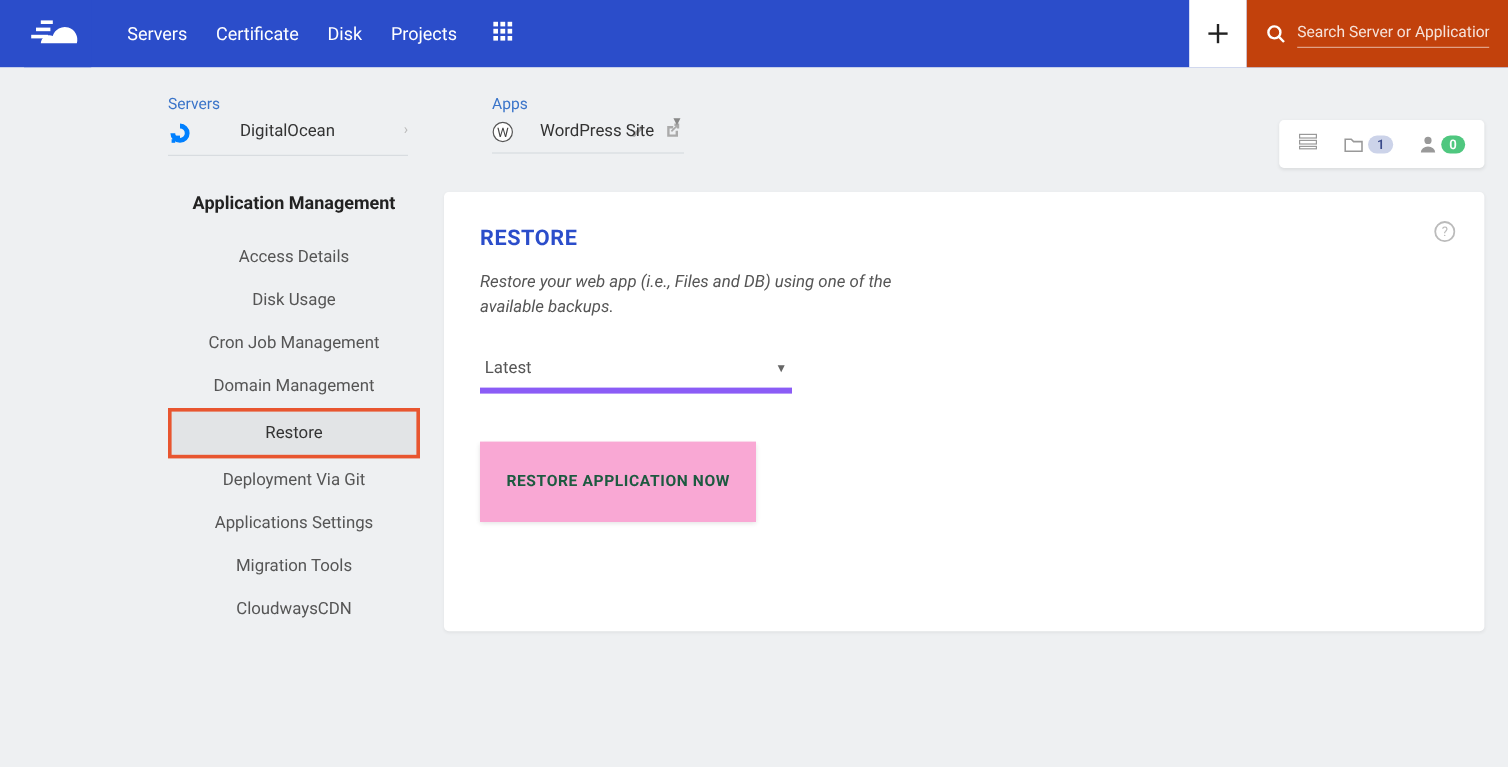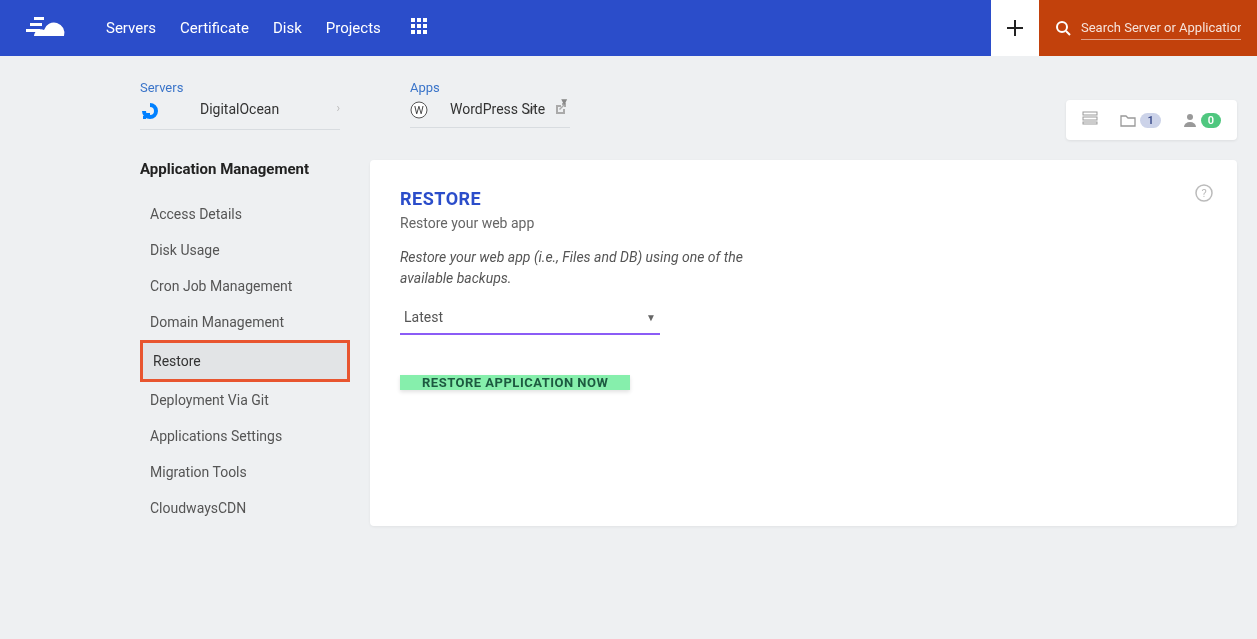--- a/index.html
+++ b/index.html
@@ -25,32 +25,32 @@
 .crumb-text { font-size:14px; color:#333; margin-left:22px; }
 .chevron { margin-left:auto; color:#bbb; font-size:12px; }
 .app-actions { display:flex; align-items:center; gap:14px; color:#aaa; margin-left:-55px; margin-top:22px;}
 .right-status { position:absolute; right:20px; top:100px; background:#fff; border-radius:4px; padding:10px 16px; display:flex; align-items:center; gap:22px; box-shadow:0 1px 3px rgba(0,0,0,0.08); }
 .pill { background:#ccd3e9; color:#3a4a8a; border-radius:10px; font-size:11px; padding:1px 7px; font-weight:600; }
 .pill.green { background:#4fc77f; color:#fff; }
 .right-status svg, .right-status span.ico { color:#888; }
 
 
 .main { display:flex; padding:30px 20px 0 140px; gap:20px; }
-.sidebar { width:210px; }
+.sidebar { width:210px;text-align:center; }
 .sidebar-title { font-weight:700; font-size:15px; color:#222; margin-bottom:18px; }
 .side-item { font-size:14px; color:#555; padding:10px 10px; cursor:pointer; }
 .side-item.active { background:#e2e4e6; border:3px solid #e8552f; color:#333; }
 .content-card { background:#fff; border-radius:4px; flex:1; max-width:880px; padding:28px 30px 40px 30px; box-shadow:0 1px 3px rgba(0,0,0,0.06); position:relative; }
 .card-title { color:#2b4dca; font-size:18px; font-weight:700; letter-spacing:0.5px; }
 .card-sub { color:#666; font-size:14px; margin-top:6px; }
 .card-help { position:absolute; top:24px; right:24px; color:#bbb; cursor:pointer; }
 .card-desc { color:#555; font-size:14px; margin-top:16px; max-width:360px; line-height:1.5;font-style:italic; }
-.select-row { margin-top:12px; width:260px; border-bottom:2px solid #8b5cf6; padding:8px 4px; display:flex; justify-content:space-between; align-items:center; cursor:pointer; }
+.select-row { margin-top:24px; width:260px; border-bottom:5px solid #8b5cf6; padding:8px 4px; display:flex; justify-content:space-between; align-items:center; cursor:pointer; }
 .select-val { color:#555; font-size:14px; }
-.btn-restore { margin-top:40px; background:#86efac; color:#1d5a40; font-weight:700; font-size:13px; letter-spacing:0.5px; padding:0 22px; border:none; cursor:pointer; box-shadow:0 2px 4px rgba(0,0,0,0.12); }
+.btn-restore { margin-top:40px; background:#f9a8d4; color:#1d5a40; font-weight:700; font-size:13px; letter-spacing:0.5px; padding:26px 22px; border:none; cursor:pointer; box-shadow:0 2px 4px rgba(0,0,0,0.12); }
 </style>
 </head>
 <body>
 
 <div class="topbar">
   <div class="logo">
     <svg width="48" height="28" viewBox="0 0 48 28">
       <path d="M6 20 L18 20 A10 10 0 0 0 38 20 L44 20" stroke="#fff" stroke-width="0" fill="none"></path>
       <path d="M40 22 a10 10 0 0 0 -20 -6 a7 7 0 0 0 -10 6 z" fill="#fff"></path>
       <rect x="2" y="15" width="14" height="3" fill="#fff"></rect>
@@ -166,21 +166,20 @@
       </div>
   </div>
   <div class="content-card">
     <div class="card-help">
       <svg width="18" height="18" viewBox="0 0 18 18">
           <circle cx="9" cy="9" r="8" fill="none" stroke="#bbb" stroke-width="1.5"></circle>
           <text x="9" y="13" text-anchor="middle" font-size="11" fill="#bbb">?</text>
         </svg>
     </div>
     <div class="card-title">RESTORE</div>
-    <div class="card-sub">Restore your web app</div>
     <div class="card-desc">Restore your web app (i.e., Files and DB) using one of the available backups.</div>
     <div class="select-row">
       <span class="select-val">Latest</span>
       <span style="color:#666;font-size:10px">▼</span>
     </div>
     <button class="btn-restore">RESTORE APPLICATION NOW</button>
   </div>
 </div>
 
 </body></html>

